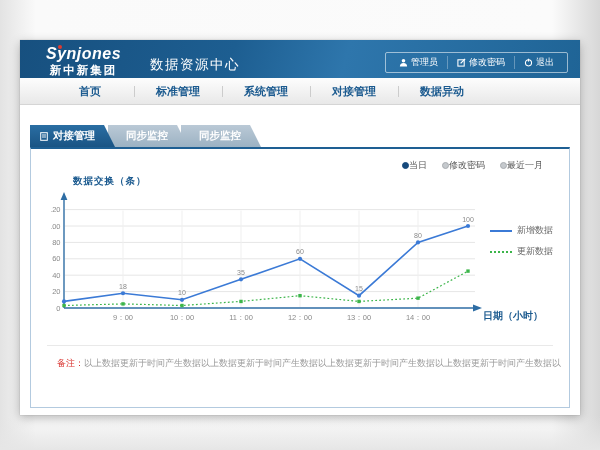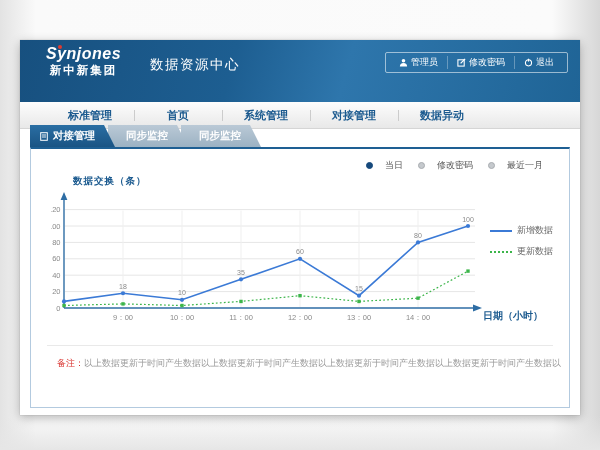--- a/index.html
+++ b/index.html
@@ -8,21 +8,21 @@
     font-family:"Liberation Sans",sans-serif;
     background:
       linear-gradient(90deg,#e3e3e3 0%,#fafafa 6%,#fbfbfb 92%,#d7d7d7 100%),
       #f5f5f5;
   }
   body::after{content:"";position:absolute;left:0;right:0;bottom:0;height:34px;
     background:linear-gradient(180deg,rgba(250,250,250,0),#e6e6e6);pointer-events:none;}
   .window{position:absolute;left:20px;top:40px;width:560px;height:375px;background:#fff;
     box-shadow:0 3px 10px rgba(0,0,0,.28),0 0 1px rgba(0,0,0,.25);}
   
-  .header{position:relative;height:62px;
+  .header{position:relative;height:38px;
     background:linear-gradient(105deg,#17507f 0%,#1d5e91 38%,#2e76ac 58%,#1f6496 100%);padding-left:12px;}
   .logo{position:absolute;left:26px;top:5px;color:#fff;text-align:center;line-height:1.1;}
   .logo-brand{font-size:16px;font-weight:bold;font-style:italic;letter-spacing:.5px;position:relative;display:inline-block;}
   .logo-reddot{position:absolute;left:12px;top:0px;width:4px;height:4px;border-radius:50%;background:#e03a2f;}
   .logo-company{font-size:11.5px;font-weight:bold;letter-spacing:2px;margin-top:1px;}
   .app-title{position:absolute;left:130px;top:16px;color:#fff;font-size:13.5px;letter-spacing:1.5px;}
   .user-pill{position:absolute;right:12px;top:12px;height:19px;border:1px solid rgba(255,255,255,.55);
     border-radius:2px;display:flex;align-items:center;padding:0 4px;text-align:right;}
   .user-item{display:flex;align-items:center;gap:3px;color:#fff;font-size:9px;padding:0 9px;cursor:pointer;}
   .user-item + .user-item{border-left:1px solid rgba(255,255,255,.3);}
@@ -36,21 +36,21 @@
   .tabs{position:absolute;left:10px;top:85px;display:flex;height:22px;}
   .tab{height:22px;color:#fff;font-size:10.5px;font-weight:bold;display:flex;align-items:center;gap:5px;
     padding:0 20px 0 10px;clip-path:polygon(0 0,calc(100% - 11px) 0,100% 100%,0 100%);position:relative;cursor:pointer;}
   .tab.active{background:linear-gradient(#2a6ea3,#1a5484);z-index:3;}
   .tab.inactive{background:linear-gradient(#bac9d6,#9cb2c3);margin-left:-7px;padding-left:18px;}
   .tab.inactive.t2{z-index:2;} .tab.inactive.t3{z-index:1;}
   
   .panel{position:absolute;left:10px;top:107px;right:10px;bottom:7px;background:#fff;
     border:1px solid #b3cadf;border-top:2px solid #1e5f93;}
   .filters{position:absolute;top:10px;right:26px;display:flex;gap:15px;}
-  .filter{display:flex;align-items:center;gap:12px;font-size:9px;color:#555;cursor:pointer;}
+  .filter{display:flex;align-items:center;gap:0;font-size:9px;color:#555;cursor:pointer;}
   .radio{width:7px;height:7px;border-radius:50%;box-sizing:border-box;}
   .radio.sel{background:#16497c;border:1px solid #16497c;}
   .radio.unsel{background:#c5c9cd;border:1px solid #a8acb0;}
   .ylabel{position:absolute;left:24px;top:26px;color:#1b5a8f;font-size:9.5px;font-weight:bold;letter-spacing:1px;margin-left:18px;}
   #chart-svg{position:absolute;left:20px;top:40px;}
   .xlabel{position:absolute;left:452px;top:160px;color:#1b5a8f;font-size:10px;font-weight:bold;}
   .legend{position:absolute;right:16px;top:75px;display:flex;flex-direction:column;gap:8px;}
   .legend-item{display:flex;align-items:center;gap:5px;font-size:9px;color:#666;cursor:pointer;}
   .legend-line{width:22px;height:0;}
   .legend-line.solid{border-top:2px solid #3b7ad6;}
@@ -99,22 +99,22 @@
               <circle cx="5" cy="5.4" r="3.4" fill="none" stroke="#fff" stroke-width="1.2"></circle>
               <path d="M5 0.8 V4" stroke="#fff" stroke-width="1.3"></path>
             </svg>
         </span>
         <span>退出</span>
       </span>
     </div>
   </div>
 
   <div class="navbar">
+    <div class="nav-item">首页</div>
     <div class="nav-item">标准管理</div>
-    <div class="nav-item">首页</div>
     <div class="nav-item">系统管理</div>
     <div class="nav-item">对接管理</div>
     <div class="nav-item">数据异动</div>
   </div>
 
   <div class="tabs">
     <div class="tab active">
       <span class="uicon">
         <svg width="8" height="9" viewBox="0 0 8 9">
             <rect x="0.7" y="0.7" width="6.6" height="7.6" fill="none" stroke="#fff" stroke-width="1"></rect>

